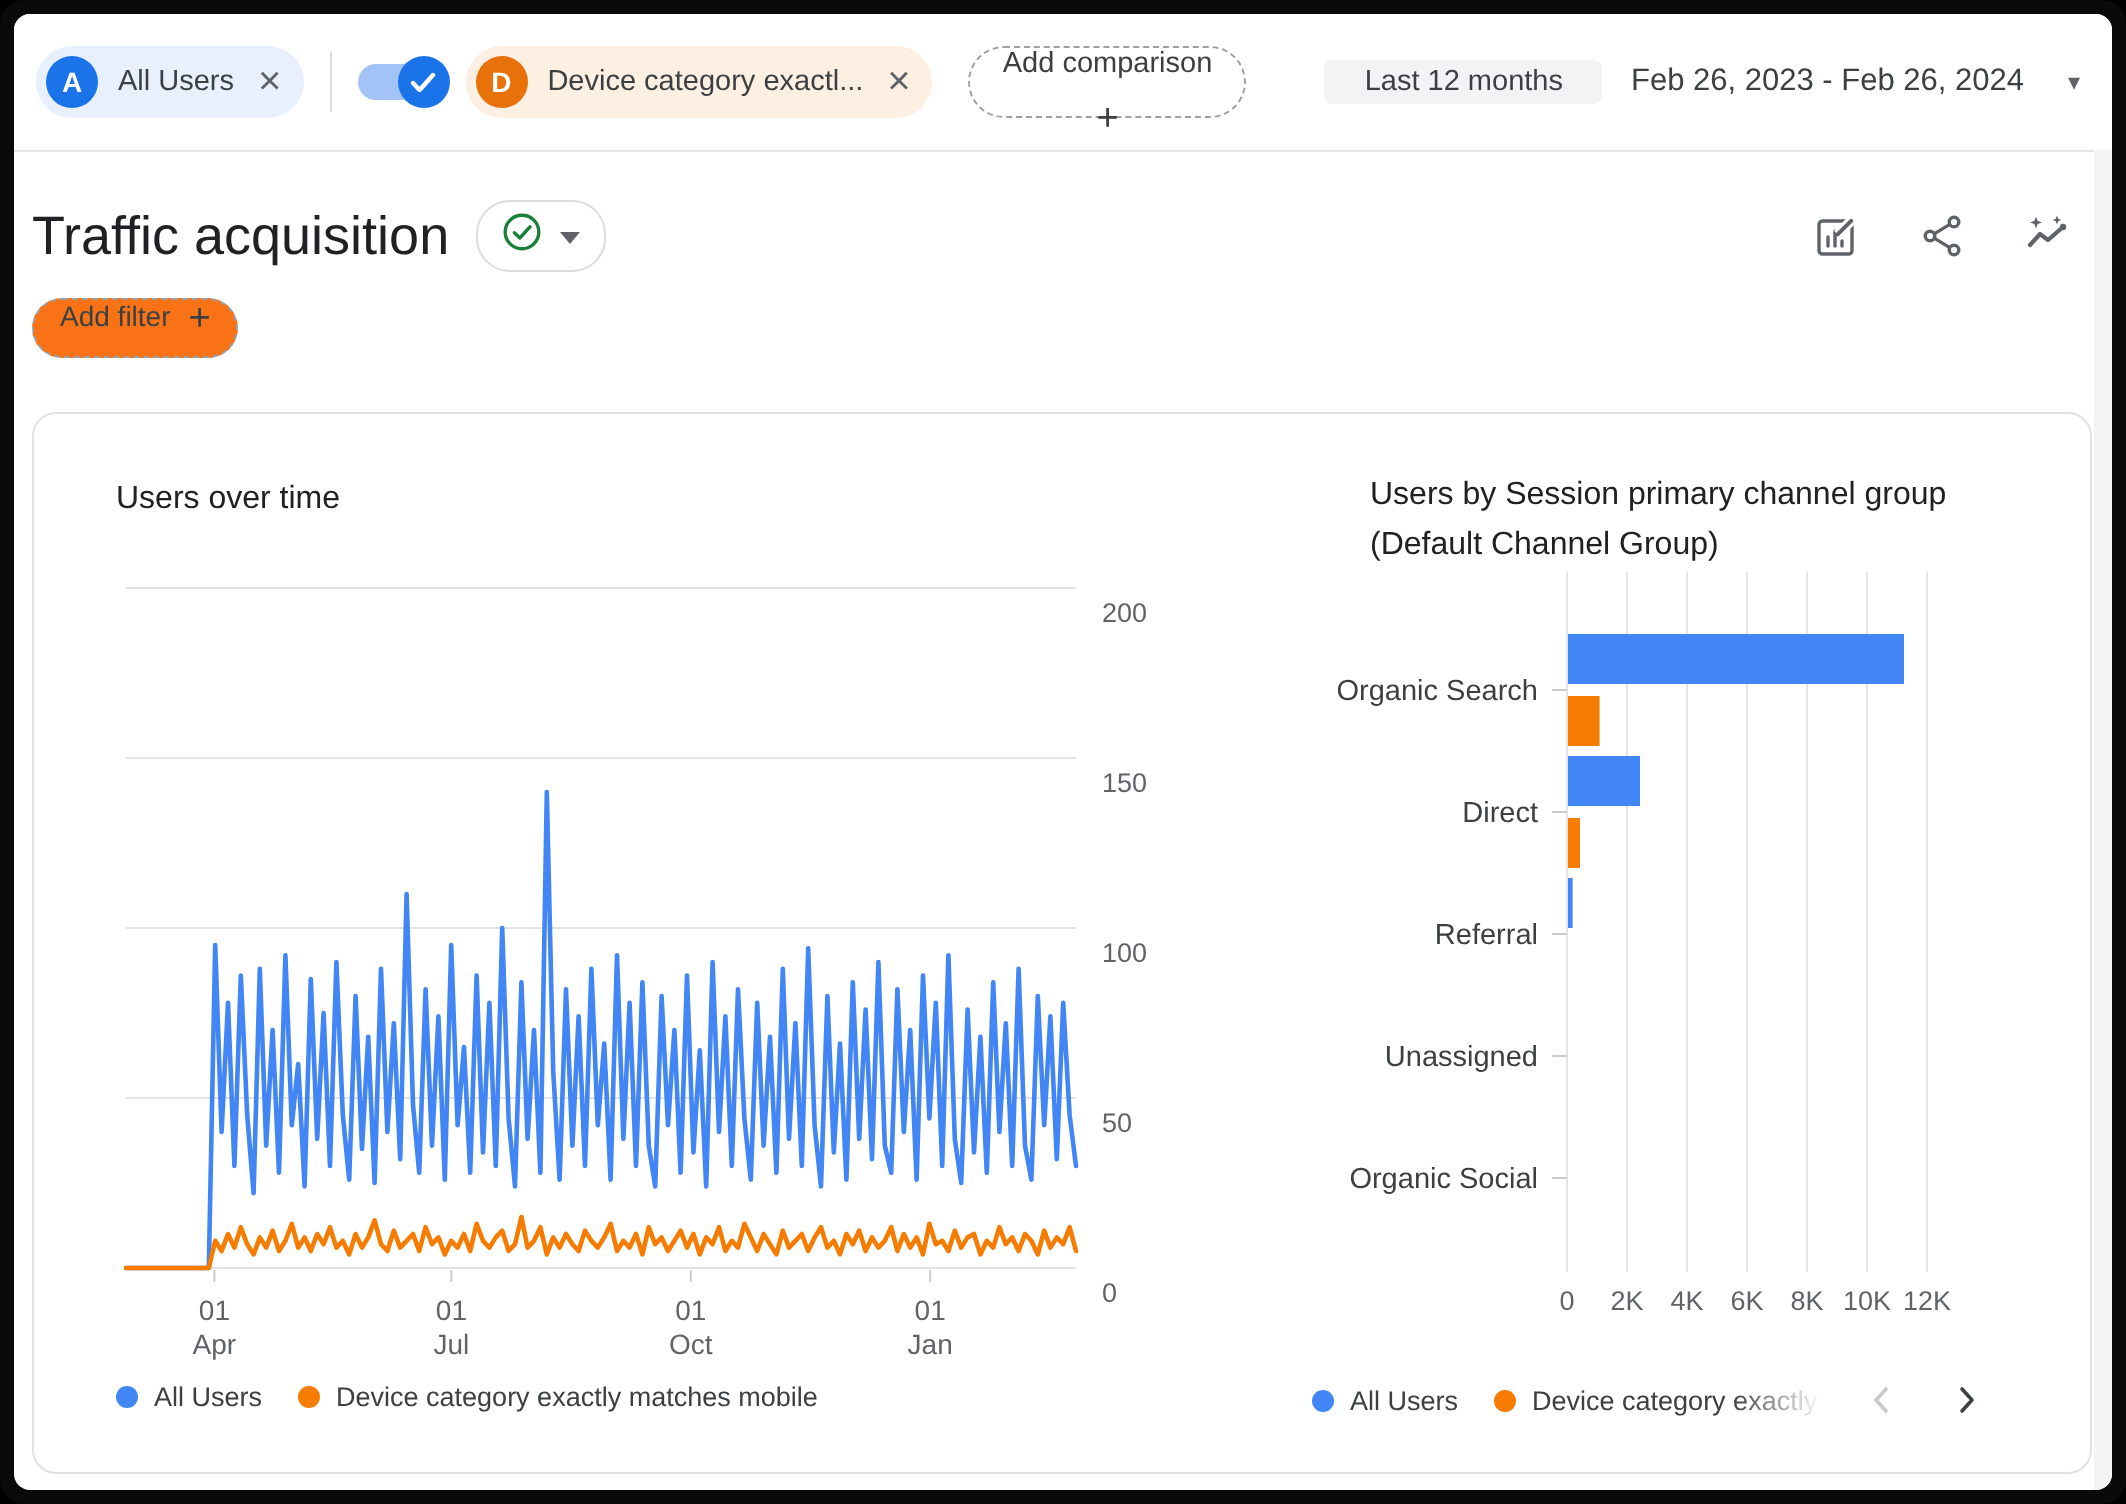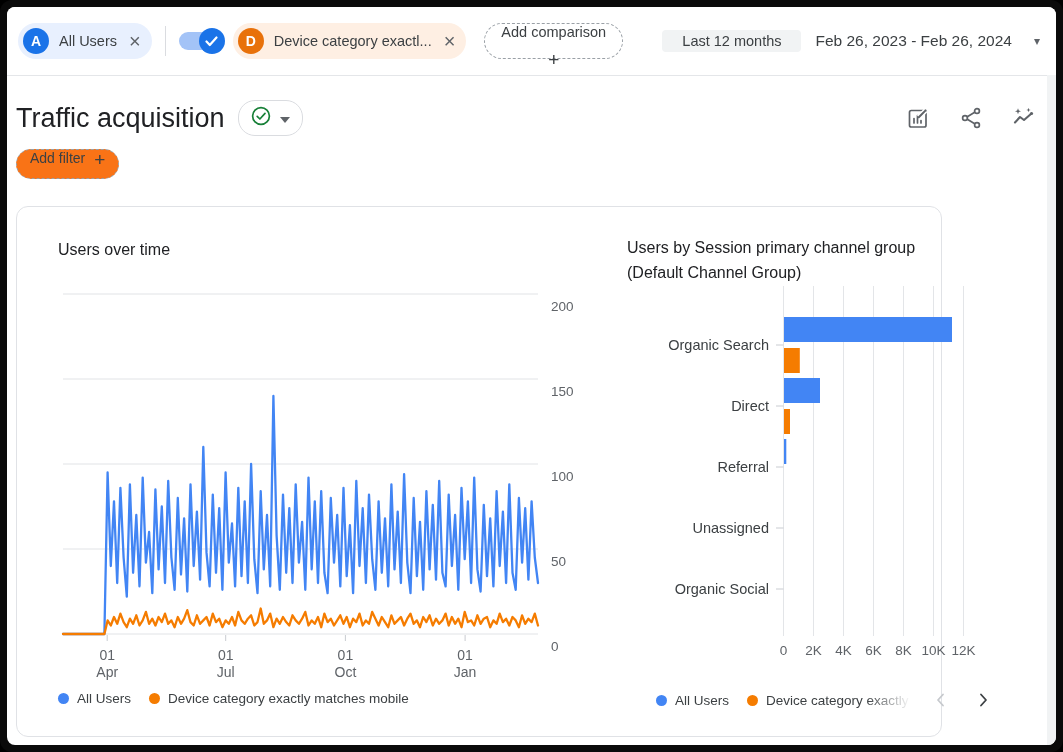--- a/index.html
+++ b/index.html
@@ -25,24 +25,24 @@
 
   
   .title-row{display:flex;align-items:center;padding:0 20px 0 9px;margin-top:20px;height:44px;}
   .page-title{font-size:27px;font-weight:400;color:#202124;margin:0;}
   .quality-pill{display:flex;align-items:center;gap:9px;border:1px solid #dadce0;border-radius:17px;height:34px;padding:0 12px;margin-left:13px;background:#fff;cursor:pointer;}
   .header-icons{margin-left:auto;display:flex;gap:29px;align-items:center;}
   .icon-btn{width:24px;height:24px;background:none;border:none;padding:0;cursor:pointer;}
   .add-filter{display:inline-flex;align-items:flex-start;gap:9px;height:30px;padding:0 13px;border:1px dashed #9aa0a6;border-radius:15px;margin:9px 0 0 9px;font-size:14px;font-weight:500;color:#3c4043;background:#f97316;cursor:pointer;font-family:inherit;}
 
   
-  .card{position:absolute;left:9px;top:199px;width:926px;height:531px;border:1px solid #e0e2e6;border-radius:12px;background:#fff;box-sizing:border-box;}
+  .card{position:absolute;left:9px;top:199px;width:1030px;height:531px;border:1px solid #e0e2e6;border-radius:12px;background:#fff;box-sizing:border-box;}
   .chart-title{position:absolute;font-size:16px;color:#202124;line-height:25px;}
   .chart-title.left{left:41px;top:30px;}
-  .chart-title.right{left:610px;top:28px;width:330px;}
+  .chart-title.right{left:668px;top:28px;width:330px;}
   #line-chart{position:absolute;left:41px;top:79px;}
   #bar-chart{position:absolute;left:639px;top:77px;}
   .legend{position:absolute;top:484px;display:flex;align-items:center;gap:18px;}
   .legend.left{left:41px;}
   .legend.right{left:639px;width:336px;}
   .legend-item{display:flex;align-items:center;gap:8px;font-size:13.5px;color:#3c4043;white-space:nowrap;}
   .dot{width:11px;height:11px;border-radius:50%;flex:none;}
   .fade-label{display:inline-block;width:148px;overflow:hidden;-webkit-mask-image:linear-gradient(90deg,#000 68%,transparent 98%);mask-image:linear-gradient(90deg,#000 68%,transparent 98%);}
   .legend-nav{margin-left:auto;display:flex;align-items:center;gap:24px;}
   .nav-btn{background:none;border:none;padding:0;width:18px;height:18px;cursor:pointer;}

